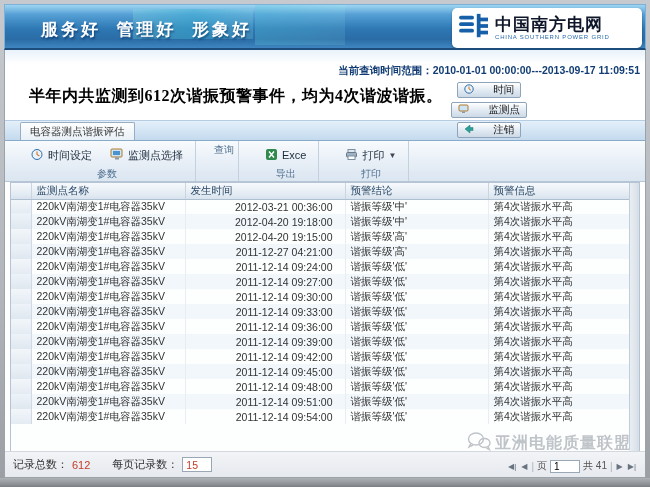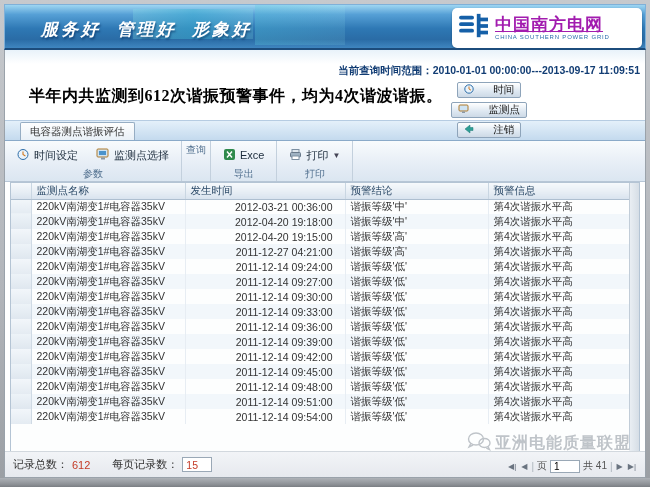--- a/index.html
+++ b/index.html
@@ -9,26 +9,26 @@
 
   
   .banner { position:absolute; left:4px; top:4px; width:642px; height:46px;
     background:linear-gradient(180deg,#9ed6f2 0%,#56a0d6 22%,#2e78b4 55%,#2a6ca6 80%,#3f86c0 100%);
     border:1px solid #7fb0d8; border-bottom:2px solid #1c4c7c; overflow:hidden; }
   .banner .streak1 { position:absolute; left:128px; top:4px; width:120px; height:30px;
     background:linear-gradient(90deg,rgba(140,230,230,.25),rgba(60,180,210,.45),rgba(140,230,230,.2)); }
   .banner .streak2 { position:absolute; left:250px; top:0; width:90px; height:40px;
     background:linear-gradient(90deg,rgba(90,200,220,.30),rgba(160,240,240,.12)); }
   .slogan { position:absolute; left:36px; top:13px; color:#fff; font-size:17px;
-    font-weight:bold; font-style:italic; letter-spacing:3px;
+    font-weight:bold; letter-spacing:3px;
     text-shadow:1px 2px 2px rgba(0,40,90,.55); white-space:pre; }
   .logo { position:absolute; right:3px; top:3px; width:190px; height:40px; background:#fff;
     border-radius:5px; display:flex; align-items:center; padding:2px 6px; gap:5px;
     box-shadow:0 1px 2px rgba(0,30,60,.4); }
-  .logo-text .t1 { font-size:17px; font-weight:bold; color:#a21caf; letter-spacing:1px; line-height:18px; white-space:nowrap;text-decoration:underline; }
+  .logo-text .t1 { font-size:17px; font-weight:bold; color:#0f172a; letter-spacing:1px; line-height:18px; white-space:nowrap; }
   .logo-text .t2 { font-size:6px; color:#2a6cab; letter-spacing:.8px; white-space:nowrap; }
 
   
   .panel { position:absolute; left:4px; top:50px; width:642px; height:428px;
     background:linear-gradient(180deg,#e8f2fa 0%,#ffffff 14px); border:1px solid #9aa2aa; border-top:none; }
 
   .headline { position:absolute; left:24px; top:36px; font-family:"Liberation Serif","DejaVu Serif",serif;
     font-size:16px; font-weight:bold; color:#000; letter-spacing:.5px; }
 
   
@@ -41,21 +41,21 @@
   .tab-right { margin-left:auto; display:flex; align-items:center; gap:4px; padding:0 5px 2px 0;flex-direction:column; }
   .query-range { font-size:10.5px; font-weight:bold; color:#123d74; white-space:nowrap; }
   .mini-btn { display:inline-flex; align-items:center; gap:19px; height:16px; padding:0 6px;
     font-size:10.5px; color:#222; background:linear-gradient(180deg,#ffffff 0%,#dde7f1 60%,#cdd9e6 100%);
     border:1px solid #8ea4ba; border-radius:2px; cursor:pointer; white-space:nowrap; }
 
   
   .toolbar { position:absolute; left:0; top:91px; width:100%; height:41px;
     background:linear-gradient(180deg,#f8fbfd 0%,#e7eef6 55%,#dbe6f1 100%);
     border-bottom:1px solid #b7c6d6; display:flex; }
-  .tgroup { display:flex; flex-direction:column; border-right:1px solid #c3d0dd; padding:2px 4px 0 4px; }
+  .tgroup { display:flex; flex-direction:column; border-right:1px solid #c3d0dd; padding:2px 4px 0 18px; }
   .tgroup .btn-row { display:flex; gap:2px; height:24px; align-items:center; }
   .tool-btn { display:inline-flex; align-items:center; gap:4px; height:22px; padding:0 7px;
     font-size:11px; color:#1c2c3c; background:transparent; border:1px solid transparent;
     border-radius:2px; cursor:pointer; white-space:nowrap; }
   .tgroup .glabel { text-align:center; font-size:10px; color:#51708f; height:14px; line-height:13px; }
   .caret { font-size:8px; color:#445; }
 
   
   .grid { position:absolute; left:5px; top:132px; width:630px; height:270px;
     background:#fdfefe; border:1px solid #b4c4d4; }

